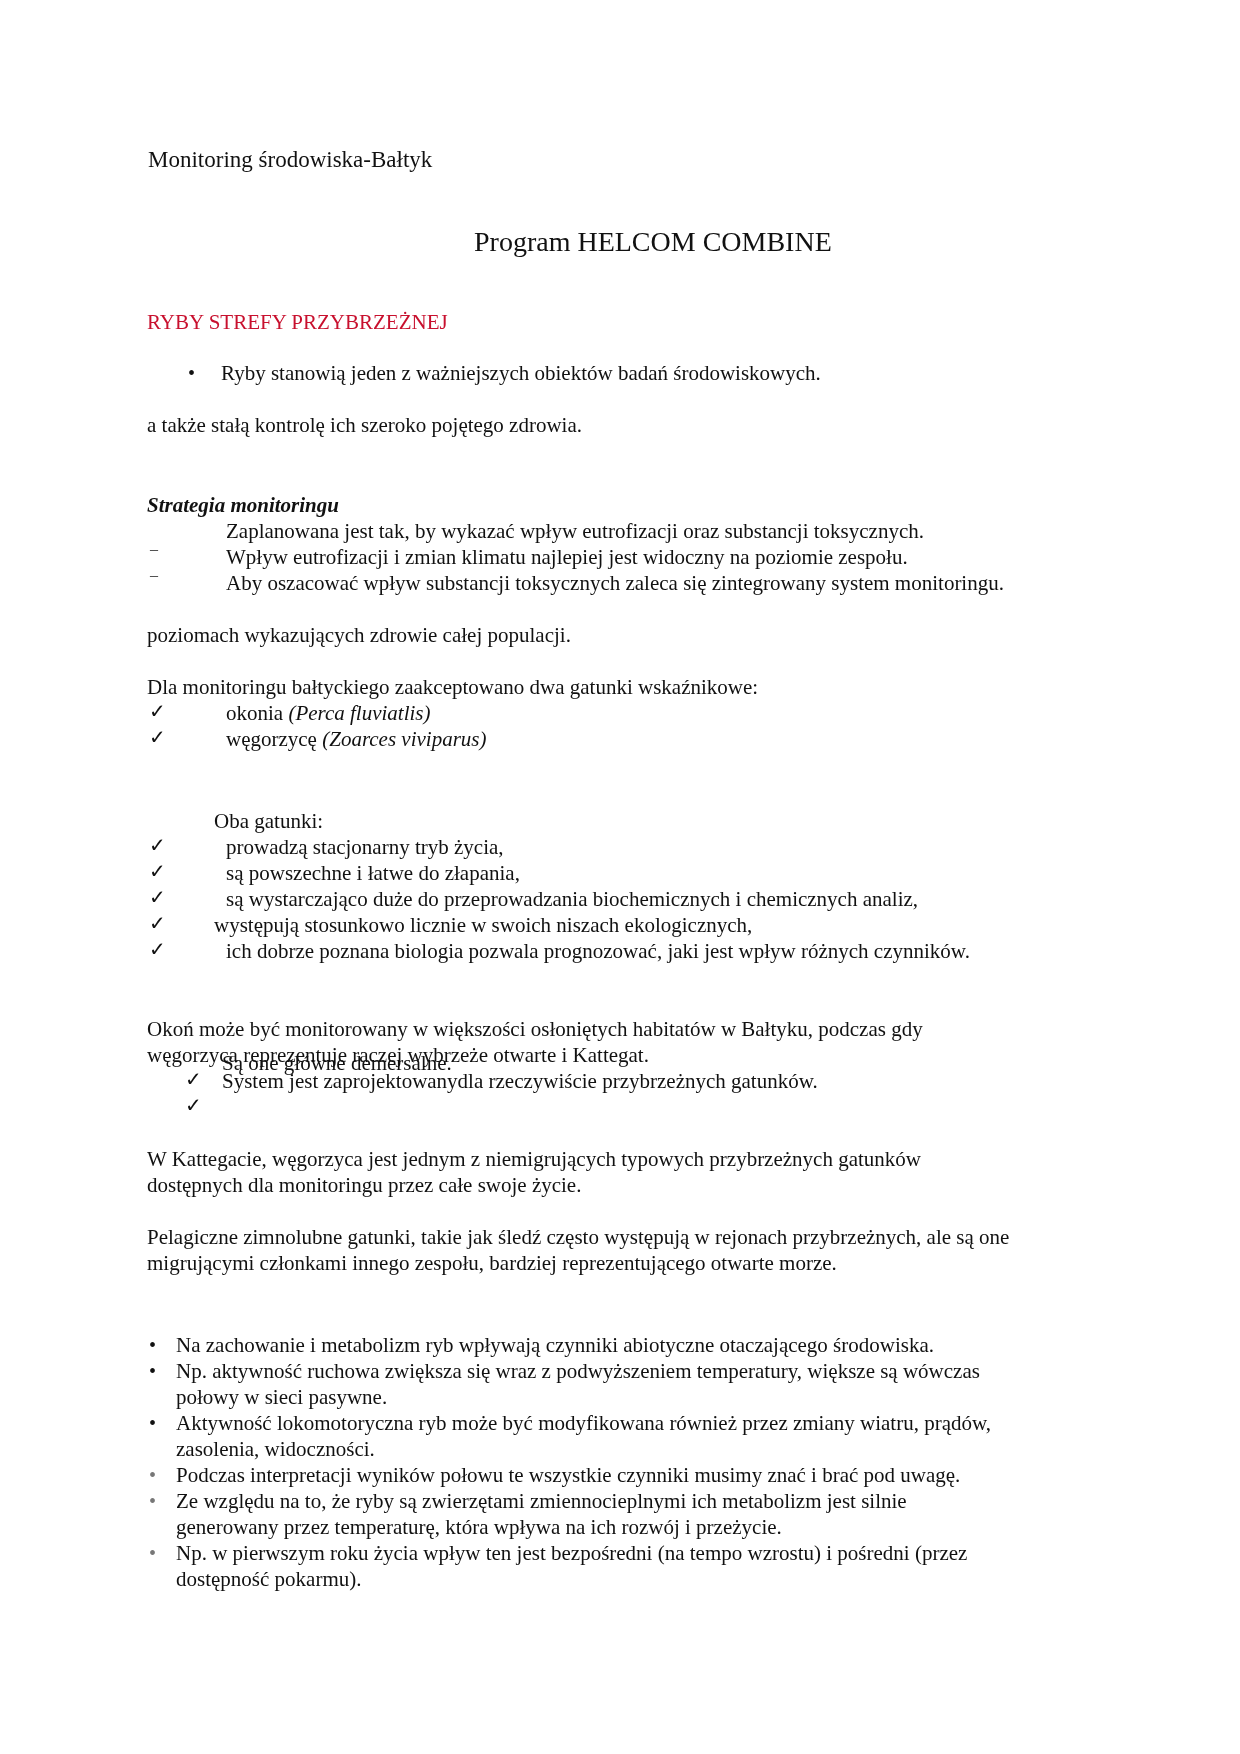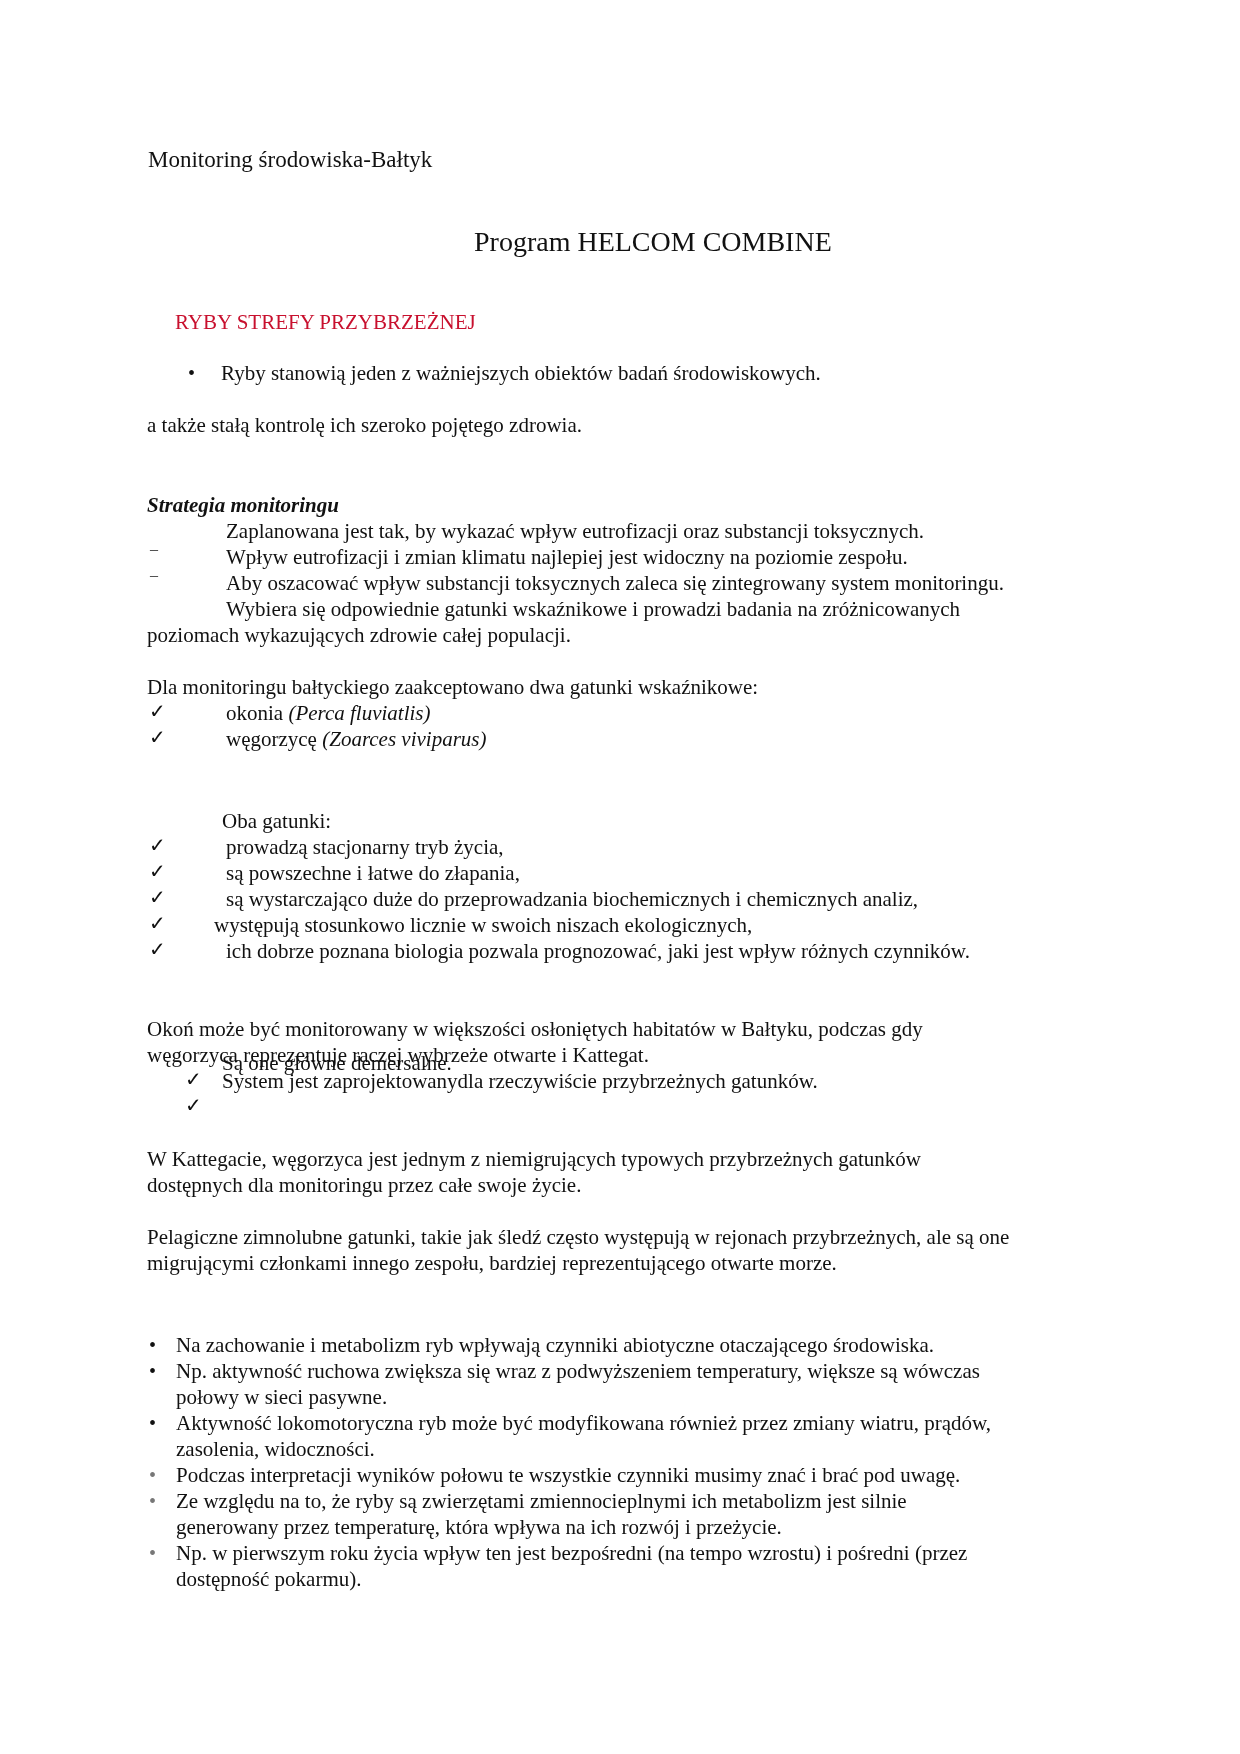--- a/index.html
+++ b/index.html
@@ -10,21 +10,21 @@
       font-family: "Liberation Serif", serif;
       color: #111111;
       font-size: 21px;
       line-height: 26px;
       overflow: hidden;
     }
     .page { position: absolute; left: 0; top: 0; width: 1240px; height: 1754px; }
     .abs { position: absolute; white-space: nowrap; }
     .title { left: 148px; top: 147px; font-size: 23px; }
     .subtitle { left: 474px; top: 229px; font-size: 28px; }
-    .red-heading { left: 147px; top: 309px; color: #c8102e; font-size: 21px; margin-left: 28px; }
+    .red-heading { left: 147px; top: 309px; color: #c8102e; font-size: 21px; }
     .bold-italic { font-weight: bold; font-style: italic; }
     .italic { font-style: italic; }
     .mark { position: absolute; }
     .bullet-dot { font-size: 20px; }
     .dash { font-size: 16px; color: #333; }
     .check { font-size: 20px; }
     .grey-dot { color: #777; }
   </style>
 </head>
 <body>
@@ -38,34 +38,33 @@
   <span class="mark bullet-dot" style="left:188px; top:360px;">•</span>
   <div class="abs" style="left:221px; top:360px;">Ryby stanowią jeden z ważniejszych obiektów badań środowiskowych.</div>
   <div class="abs" style="left:147px; top:412px;">a także stałą kontrolę ich szeroko pojętego zdrowia.</div>
 
   <div class="abs bold-italic" style="left:147px; top:492px;">Strategia monitoringu</div>
   <div class="abs" style="left:226px; top:518px;">Zaplanowana jest tak, by wykazać wpływ eutrofizacji oraz substancji toksycznych.</div>
   <span class="mark dash" style="left:150px; top:536px;">–</span>
   <div class="abs" style="left:226px; top:544px;">Wpływ eutrofizacji i zmian klimatu najlepiej jest widoczny na poziomie zespołu.</div>
   <span class="mark dash" style="left:150px; top:562px;">–</span>
   <div class="abs" style="left:226px; top:570px;">Aby oszacować wpływ substancji toksycznych zaleca się zintegrowany system monitoringu.</div>
-  <div class="abs" style="left:226px; top:596px;">Wybiera się odpowiednie gatunki wskaźnikowe i prowadzi badania na zróżnicowanych</div>
   <div class="abs" style="left:147px; top:622px;">poziomach wykazujących zdrowie całej populacji.</div>
 
   <div class="abs" style="left:147px; top:674px;">Dla monitoringu bałtyckiego zaakceptowano dwa gatunki wskaźnikowe:</div>
   <span class="mark check" style="left:149px; top:698px;">✓</span>
   <div class="abs" style="left:226px; top:700px;">
     <span>okonia </span><span class="italic">(Perca fluviatlis)</span>
   </div>
   <span class="mark check" style="left:149px; top:724px;">✓</span>
   <div class="abs" style="left:226px; top:726px;">
     <span>węgorzycę </span><span class="italic">(Zoarces viviparus)</span>
   </div>
 
-  <div class="abs" style="left:222px; top:808px;">Oba gatunki:</div>
+  <div class="abs" style="left:214px; top:808px;">Oba gatunki:</div>
   <span class="mark check" style="left:149px; top:832px;">✓</span>
   <div class="abs" style="left:226px; top:834px;">prowadzą stacjonarny tryb życia,</div>
   <span class="mark check" style="left:149px; top:858px;">✓</span>
   <div class="abs" style="left:226px; top:860px;">są powszechne i łatwe do złapania,</div>
   <span class="mark check" style="left:149px; top:884px;">✓</span>
   <div class="abs" style="left:226px; top:886px;">są wystarczająco duże do przeprowadzania biochemicznych i chemicznych analiz,</div>
   <span class="mark check" style="left:149px; top:910px;">✓</span>
   <div class="abs" style="left:214px; top:912px;">występują stosunkowo licznie w swoich niszach ekologicznych,</div>
   <span class="mark check" style="left:149px; top:936px;">✓</span>
   <div class="abs" style="left:226px; top:938px;">ich dobrze poznana biologia pozwala prognozować, jaki jest wpływ różnych czynników.</div>

